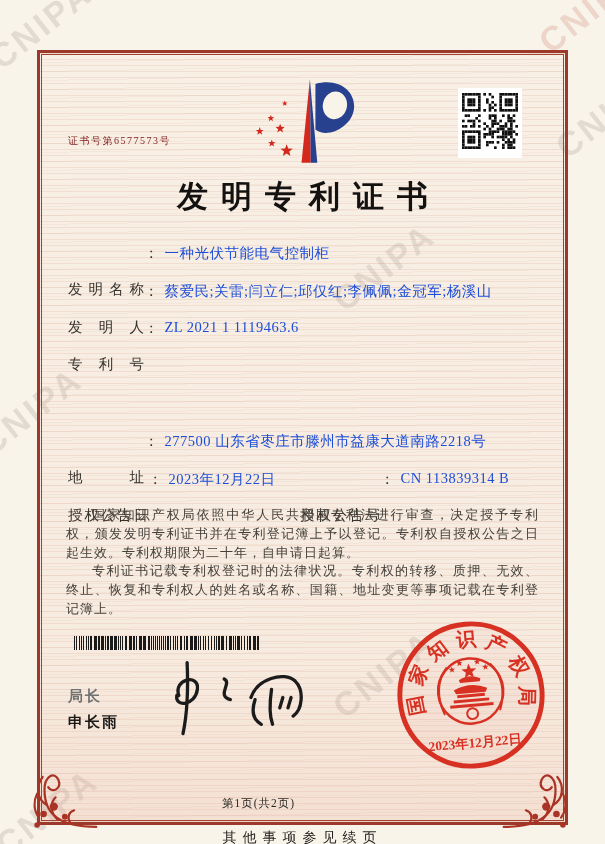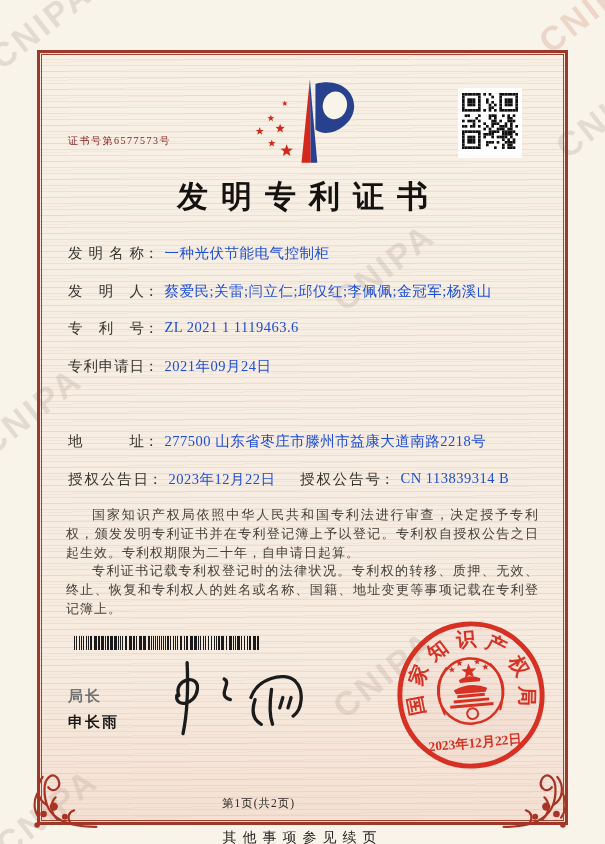--- a/index.html
+++ b/index.html
@@ -32,21 +32,21 @@
   .serial{left:68px;top:86px;font-size:10px;letter-spacing:1.5px;color:#7f1d1d;z-index:3;margin-top:48px;}
   .logo-box{left:243px;top:74px;width:130px;height:96px;z-index:3;}
   .qr-pad{left:458px;top:88px;width:64px;height:70px;background:#ffffff;z-index:3;}
   .qr-pad svg{position:absolute;left:4px;top:5px;}
   .title{
     left:0;top:176px;width:605px;text-align:center;z-index:3;
     font-size:31px;font-weight:700;letter-spacing:13px;padding-left:13px;
     box-sizing:border-box;color:#141210;
   }
   .frow{left:68px;height:20px;font-size:14.5px;color:#35322c;z-index:3;white-space:nowrap;}
-  .flabel{display:inline-block;width:76px;text-align:justify;text-align-last:justify;vertical-align:top;}
+  .flabel{display:inline-block;width:76px;text-align:justify;text-align-last:justify;vertical-align:top;margin-top:36px;}
   .flabel.w80{width:80px;}
   .fcolon{display:inline-block;vertical-align:top;}
   .fvalue{display:inline-block;margin-left:6px;letter-spacing:0.5px;vertical-align:top;color:#1d4ed8;}
   .grant2{position:absolute;left:232px;top:0;white-space:nowrap;}
   .para{
     left:66px;width:473px;z-index:3;
     font-size:13px;line-height:19px;letter-spacing:1px;
     text-indent:2em;text-align:justify;color:#45403a;
   }
   .barcode{left:74px;top:636px;z-index:3;}
@@ -313,23 +313,20 @@
 
   <div class="abs frow" style="top:244px">
     <span class="flabel">发明名称</span><span class="fcolon">：</span><span class="fvalue">一种光伏节能电气控制柜</span>
   </div>
   <div class="abs frow" style="top:282px">
     <span class="flabel">发明人</span><span class="fcolon">：</span><span class="fvalue">蔡爱民;关雷;闫立仁;邱仅红;李佩佩;金冠军;杨溪山</span>
   </div>
   <div class="abs frow" style="top:319px">
     <span class="flabel">专利号</span><span class="fcolon">：</span><span class="fvalue">ZL 2021 1 1119463.6</span>
   </div>
-  <div class="abs frow" style="top:357px">
-    <span class="flabel">专利申请日</span><span class="fcolon">：</span><span class="fvalue">2021年09月24日</span>
-  </div>
   <div class="abs frow" style="top:432px">
     <span class="flabel">地址</span><span class="fcolon">：</span><span class="fvalue">277500 山东省枣庄市滕州市益康大道南路2218号</span>
   </div>
   <div class="abs frow" style="top:470px">
     <span class="flabel w80">授权公告日</span><span class="fcolon">：</span><span class="fvalue">2023年12月22日</span>
     <span class="grant2">
       <span class="flabel w80">授权公告号</span><span class="fcolon">：</span><span class="fvalue">CN 113839314 B</span>
     </span>
   </div>
 

